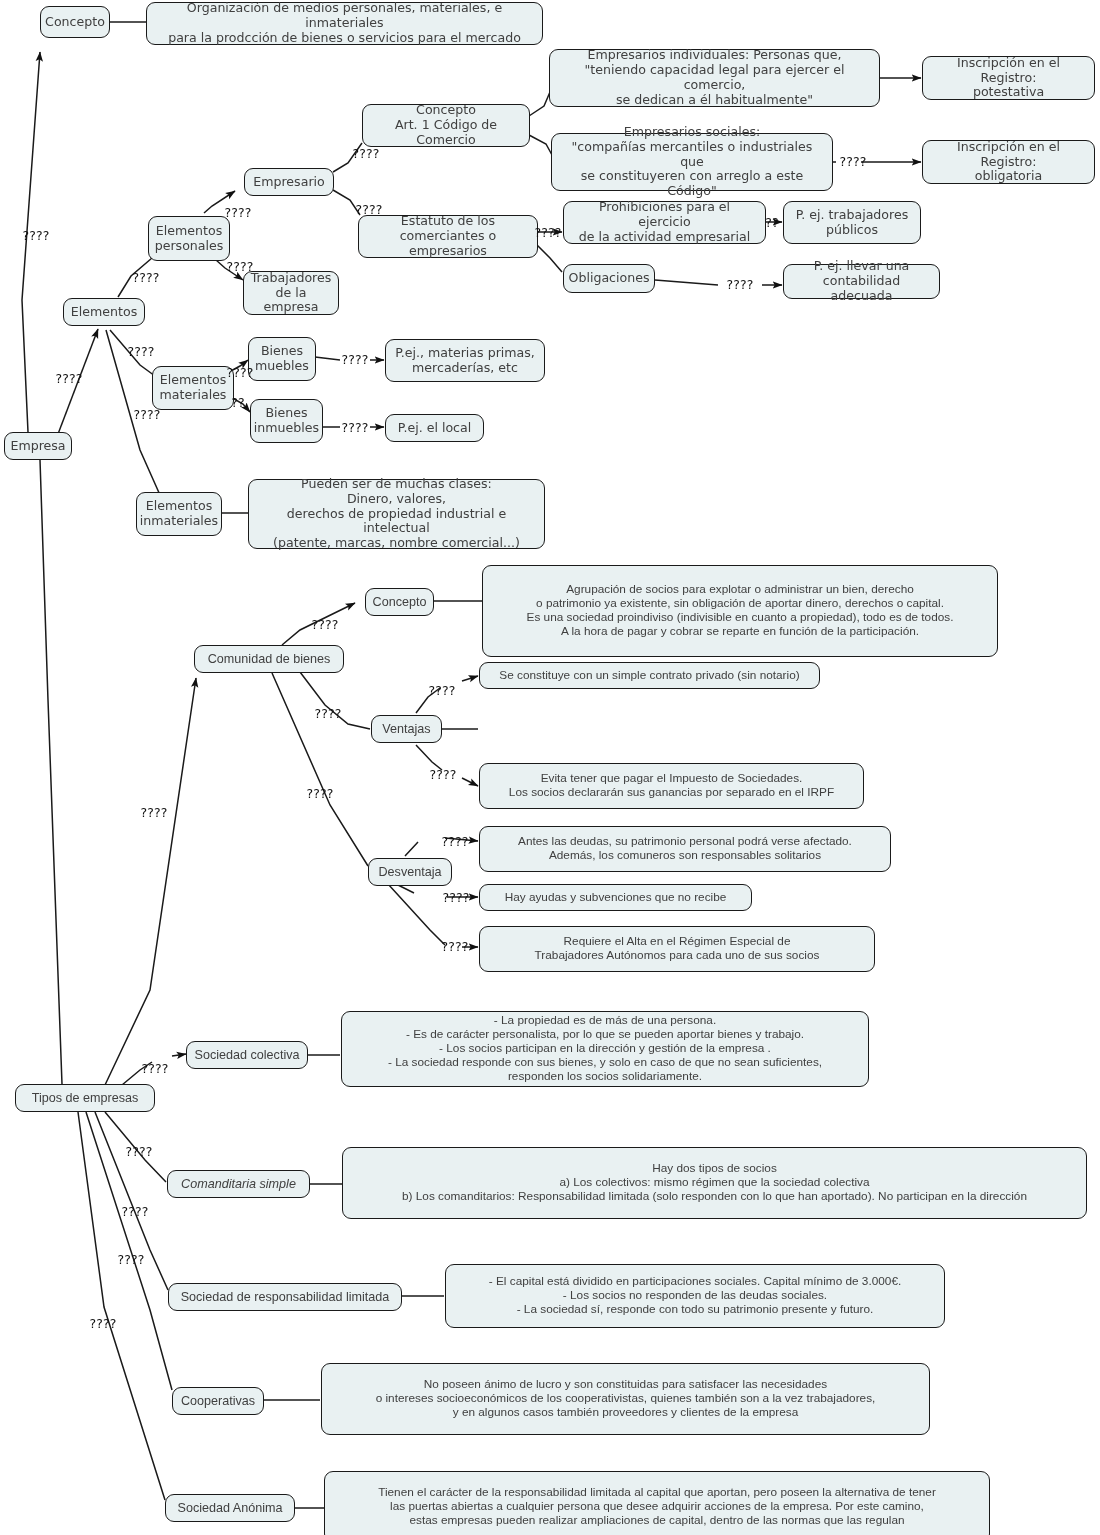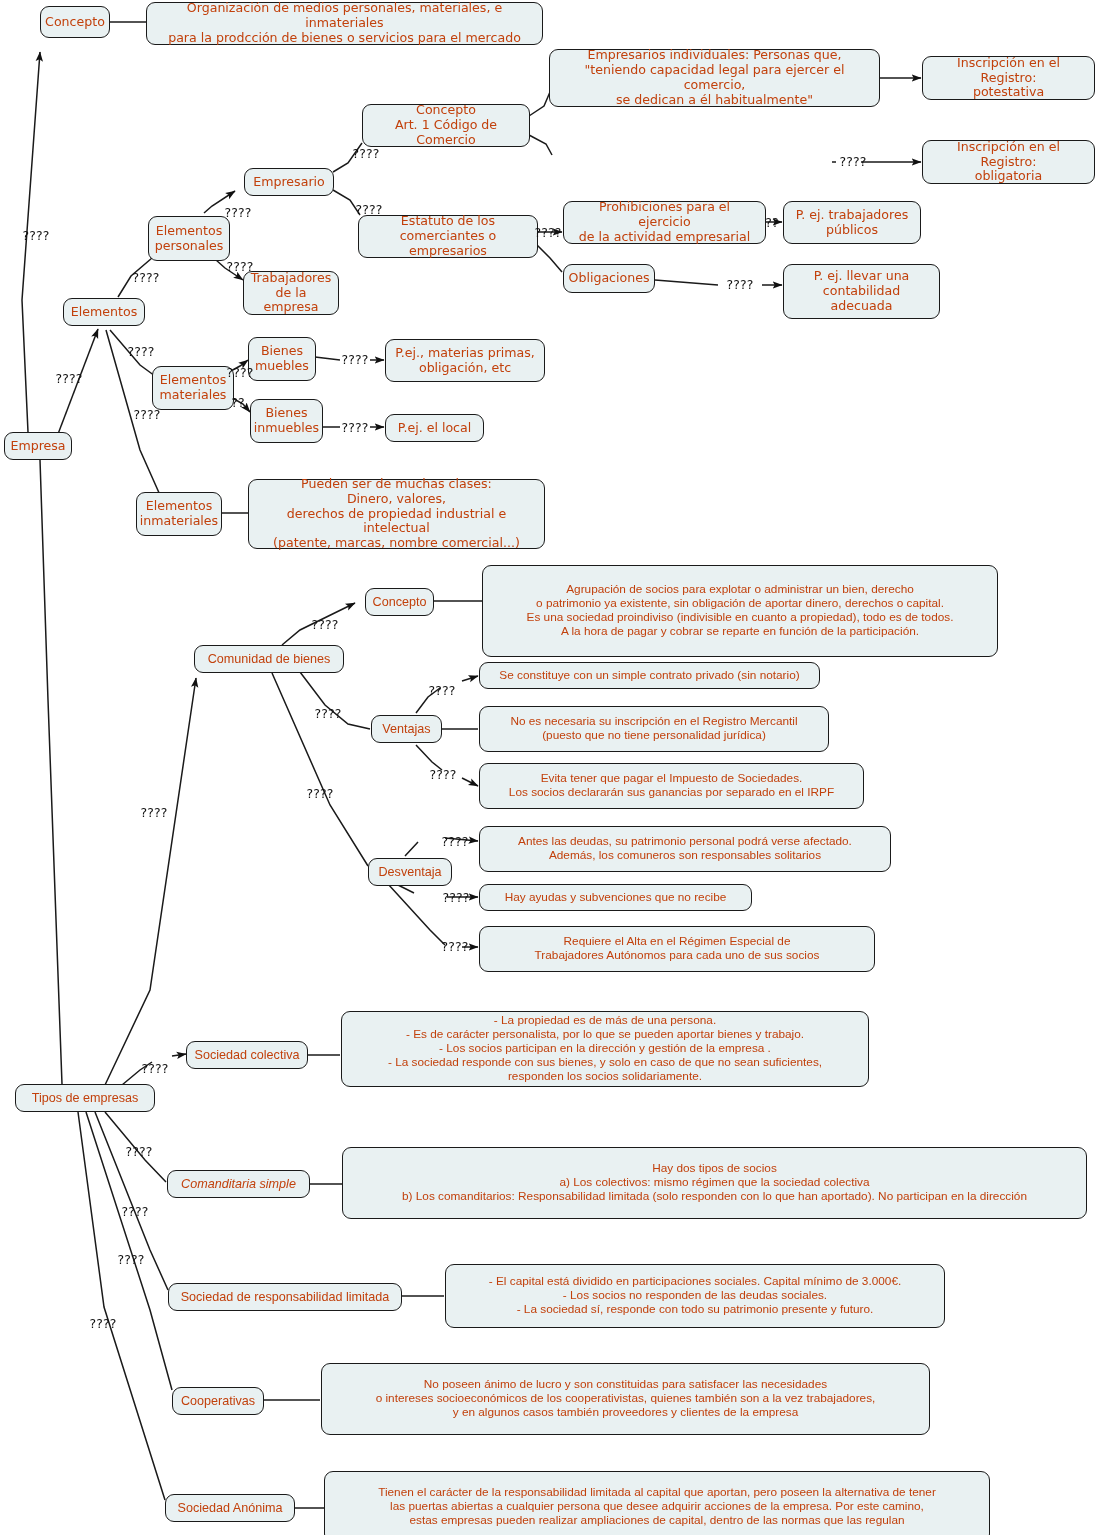--- a/index.html
+++ b/index.html
@@ -6,21 +6,21 @@
   html,body{margin:0;padding:0;background:#ffffff;}
   body{font-family:"DejaVu Sans","Liberation Sans",sans-serif;}
   #map{position:relative;width:1100px;height:1535px;background:#fff;overflow:hidden;}
   #edges{position:absolute;left:0;top:0;width:1100px;height:1535px;}
   .node{
     position:absolute;
     box-sizing:border-box;
     background:#e9f1f2;
     border:1.4px solid #1a1a1a;
     border-radius:9px;
-    color:#c2410c;
+    color:#404040;
     display:flex;
     align-items:center;
     justify-content:center;
     text-align:center;
     line-height:1.18;
     padding:3px 7px;
     font-size:12.6px;
     white-space:pre-line;
   }
   .edge-label{
@@ -150,64 +150,65 @@
 personales</div>
   <div class="node" style="left:244px;top:168px;width:90px;height:28px;">Empresario</div>
   <div class="node" style="left:362px;top:104px;width:168px;height:43px;">Concepto
 Art. 1 Código de Comercio</div>
 
   <div class="node" style="left:549px;top:49px;width:331px;height:58px;">Empresarios individuales: Personas que,
 "teniendo capacidad legal para ejercer el comercio,
 se dedican a él habitualmente"</div>
   <div class="node" style="left:922px;top:56px;width:173px;height:44px;">Inscripción en el Registro:
 potestativa</div>
+  <div class="node" style="left:551px;top:133px;width:282px;height:58px;">Empresarios sociales:
+"compañías mercantiles o industriales que
+se constituyeren con arreglo a este Código"</div>
   <div class="node" style="left:922px;top:140px;width:173px;height:44px;">Inscripción en el Registro:
 obligatoria</div>
 
   <div class="node" style="left:358px;top:215px;width:180px;height:43px;">Estatuto de los
 comerciantes o empresarios</div>
   <div class="node" style="left:563px;top:201px;width:203px;height:43px;">Prohibiciones para el ejercicio
 de la actividad empresarial</div>
   <div class="node" style="left:783px;top:201px;width:138px;height:43px;">P. ej. trabajadores
 públicos</div>
   <div class="node" style="left:563px;top:264px;width:92px;height:29px;">Obligaciones</div>
-  <div class="node" style="left:783px;top:264px;width:157px;height:55px;">P. ej. llevar una
+  <div class="node" style="left:783px;top:264px;width:157px;height:35px;">P. ej. llevar una
 contabilidad adecuada</div>
 
   <div class="node" style="left:243px;top:271px;width:96px;height:44px;">Trabajadores
 de la empresa</div>
 
   <div class="node" style="left:152px;top:366px;width:82px;height:44px;">Elementos
 materiales</div>
   <div class="node" style="left:248px;top:337px;width:68px;height:44px;">Bienes
 muebles</div>
   <div class="node" style="left:385px;top:339px;width:160px;height:43px;">P.ej., materias primas,
-obligación, etc</div>
+mercaderías, etc</div>
   <div class="node" style="left:250px;top:399px;width:73px;height:44px;">Bienes
 inmuebles</div>
   <div class="node" style="left:385px;top:414px;width:99px;height:28px;">P.ej. el local</div>
 
   <div class="node" style="left:136px;top:492px;width:86px;height:44px;">Elementos
 inmateriales</div>
   <div class="node" style="left:248px;top:479px;width:297px;height:70px;">Pueden ser de muchas clases:
 Dinero, valores,
 derechos de propiedad industrial e intelectual
 (patente, marcas, nombre comercial...)</div>
 
   <div class="node cond-lg" style="left:194px;top:645px;width:150px;height:28px;font-size:12.6px;">Comunidad de bienes</div>
   <div class="node cond-lg" style="left:365px;top:588px;width:69px;height:28px;">Concepto</div>
   <div class="node cond" style="left:482px;top:565px;width:516px;height:92px;">Agrupación de socios para explotar o administrar un bien, derecho
 o patrimonio ya existente, sin obligación de aportar dinero, derechos o capital.
 Es una sociedad proindiviso (indivisible en cuanto a propiedad), todo es de todos.
 A la hora de pagar y cobrar se reparte en función de la participación.</div>
 
   <div class="node cond-lg" style="left:371px;top:715px;width:71px;height:28px;">Ventajas</div>
   <div class="node cond" style="left:479px;top:662px;width:341px;height:27px;">Se constituye con un simple contrato privado (sin notario)</div>
-  <div class="node cond" style="left:479px;top:706px;width:350px;height:46px;">No es necesaria su inscripción en el Registro Mercantil
-(puesto que no tiene personalidad jurídica)</div>
   <div class="node cond" style="left:479px;top:763px;width:385px;height:46px;">Evita tener que pagar el Impuesto de Sociedades.
 Los socios declararán sus ganancias por separado en el IRPF</div>
 
   <div class="node cond-lg" style="left:368px;top:858px;width:84px;height:28px;">Desventaja</div>
   <div class="node cond" style="left:479px;top:826px;width:412px;height:46px;">Antes las deudas, su patrimonio personal podrá verse afectado.
 Además, los comuneros son responsables solitarios</div>
   <div class="node cond" style="left:479px;top:884px;width:273px;height:27px;">Hay ayudas y subvenciones que no recibe</div>
   <div class="node cond" style="left:479px;top:926px;width:396px;height:46px;">Requiere el Alta en el Régimen Especial de
 Trabajadores Autónomos para cada uno de sus socios</div>
 

